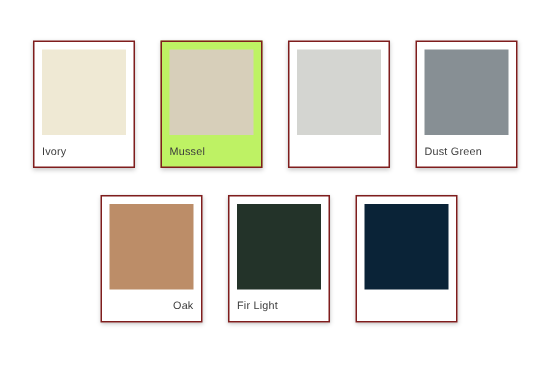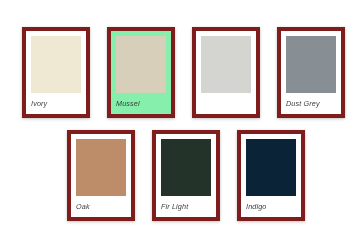--- a/index.html
+++ b/index.html
@@ -35,28 +35,27 @@
 
   #swatch-row-2 {
     left: 67px;
     top: 130px;
     gap: 17px;
   }
 
   .swatch-card {
     width: 68px;
     background: #ffffff;
-    border: 4px solid #7f1d1d;
+    border: 1px solid #7f1d1d;
     box-shadow: 0 1px 3px rgba(0, 0, 0, 0.22),
                 0 0 1px rgba(0, 0, 0, 0.10);
     padding: 5px 5px 0 5px;
     box-sizing: border-box;
     display: flex;
     flex-direction: column;
-    font-style: italic;
   }
 
   .swatch-color {
     width: 100%;
     height: 57px;
     display: block;
   }
 
   .swatch-label {
     font-size: 7.2px;
@@ -73,48 +72,47 @@
 
 <div id="palette-board">
 
   <div class="swatch-row" id="swatch-row-1">
 
     <div class="swatch-card" style="background: rgb(255, 255, 255);">
       <span class="swatch-color" style="background-color: rgb(239, 233, 212);"></span>
       <span class="swatch-label" style="color: rgb(59, 59, 59);">Ivory</span>
     </div>
 
-    <div class="swatch-card" style="background: #86efac;">
+    <div class="swatch-card" style="background: #bef264;">
       <span class="swatch-color" style="background-color: rgb(215, 207, 186);"></span>
       <span class="swatch-label" style="color: rgb(59, 59, 59);">Mussel</span>
     </div>
 
     <div class="swatch-card" style="background: rgb(255, 255, 255);">
       <span class="swatch-color" style="background-color: rgb(212, 213, 209);"></span>
     </div>
 
     <div class="swatch-card" style="background: rgb(255, 255, 255);">
       <span class="swatch-color" style="background-color: rgb(135, 143, 148);"></span>
-      <span class="swatch-label" style="color: rgb(59, 59, 59);">Dust Grey</span>
+      <span class="swatch-label" style="color: rgb(59, 59, 59);">Dust Green</span>
     </div>
 
   </div>
 
   <div class="swatch-row" id="swatch-row-2">
 
-    <div class="swatch-card" style="background: rgb(255, 255, 255);">
+    <div class="swatch-card" style="background: rgb(255, 255, 255); align-items: flex-end;">
       <span class="swatch-color" style="background-color: rgb(188, 141, 104);"></span>
       <span class="swatch-label" style="color: rgb(59, 59, 59);">Oak</span>
     </div>
 
     <div class="swatch-card" style="background: rgb(255, 255, 255);">
       <span class="swatch-color" style="background-color: rgb(35, 51, 41);"></span>
       <span class="swatch-label" style="color: rgb(59, 59, 59);">Fir Light</span>
     </div>
 
     <div class="swatch-card" style="background: rgb(255, 255, 255);">
       <span class="swatch-color" style="background-color: rgb(10, 35, 55);"></span>
-      <span class="swatch-label" style="color: rgb(59, 59, 59);">Indigo</span>
     </div>
 
   </div>
 
 </div>
 
 </body></html>

